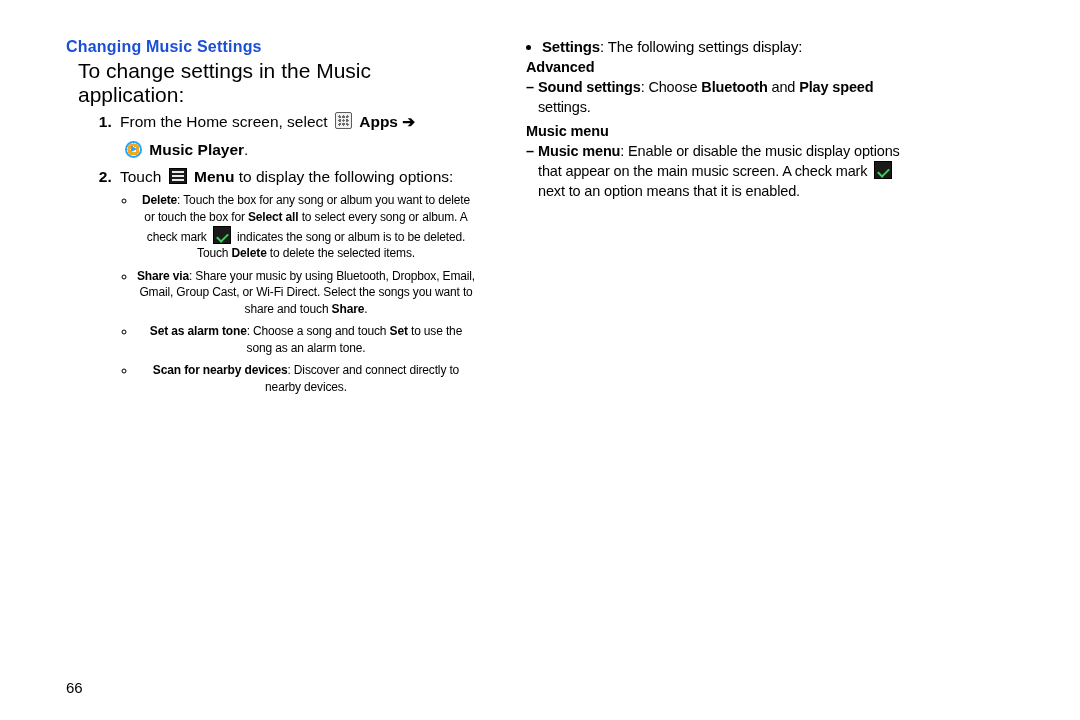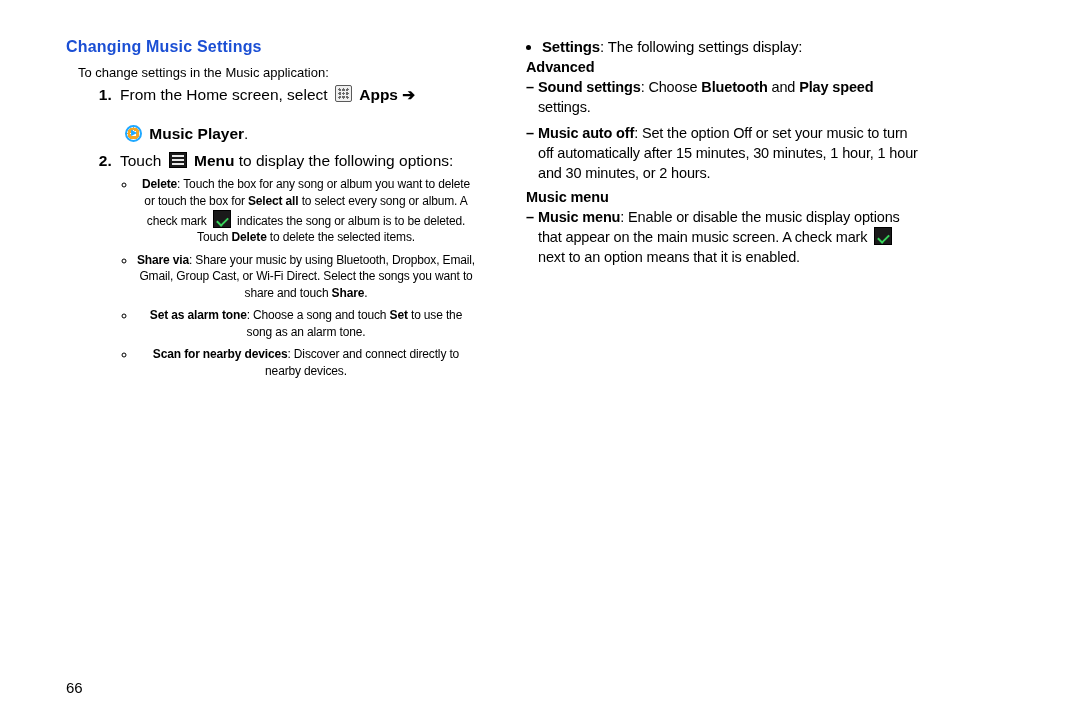--- a/index.html
+++ b/index.html
@@ -23,38 +23,38 @@
     margin-left: 36px;
   }
   .heading {
     font-family: "Arial Black", Arial, sans-serif;
     font-weight: 900;
     font-size: 16px;
     color: #1b4fd4;
     letter-spacing: 0.2px;
   }
   .intro {
-    font-size: 13px;
-    margin: 9px 0 4px 12px;
+    font-size: 21px;
+    margin: 3px 0 4px 12px;
   }
   ol.steps {
     margin: 0 0 0 20px;
     padding: 0 0 0 30px;
   }
   ol.steps > li {
     font-size: 15.5px;
     line-height: 1.45;
     padding-left: 4px;
     margin-bottom: 4px;
   }
   ol.steps > li::marker {
     font-weight: 700;
   }
   .subline {
-    margin-top: 17px;
+    margin-top: 6px;
     margin-left: 2px;
   }
   .b { font-weight: 700; }
   .cond { font-stretch: condensed; letter-spacing: -0.15px; }
   .bullet-list {
     margin: 4px 0 0 0;
     padding-left: 16px;
   }
   .bullet-list > li {
     font-size: 12px;
@@ -218,23 +218,20 @@
       <li>
         <span class="b cond">Settings</span><span class="cond">: The following settings display:</span>
       </li>
     </ul>
 
     <div class="sub-h cond">Advanced</div>
     <ul class="dash-list">
       <li>
         <span class="b cond">Sound settings</span><span class="cond">: Choose </span><span class="b cond">Bluetooth</span><span class="cond"> and </span><span class="b cond">Play speed</span><span class="cond"> settings.</span>
       </li>
-      <li>
-        <span class="b cond">Music auto off</span><span class="cond">: Set the option Off or set your music to turn off automatically after 15 minutes, 30 minutes, 1 hour, 1 hour and 30 minutes, or 2 hours.</span>
-      </li>
     </ul>
 
     <div class="sub-h cond">Music menu</div>
     <ul class="dash-list">
       <li>
         <span class="b cond">Music menu</span><span class="cond">: Enable or disable the music display options that appear on the main music screen. A check mark </span><span class="icon icon-check"></span><span class="cond"> next to an option means that it is enabled.</span>
       </li>
     </ul>
   </div>
 

